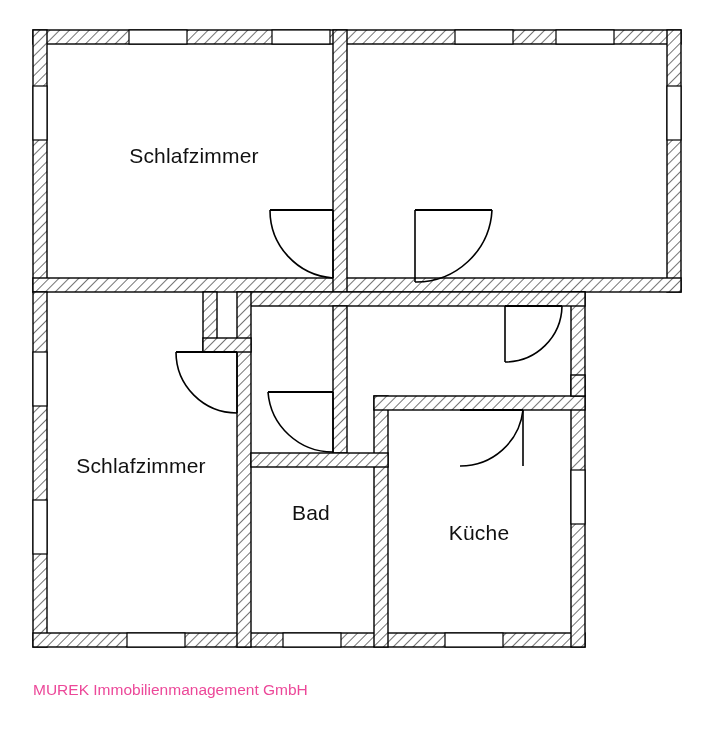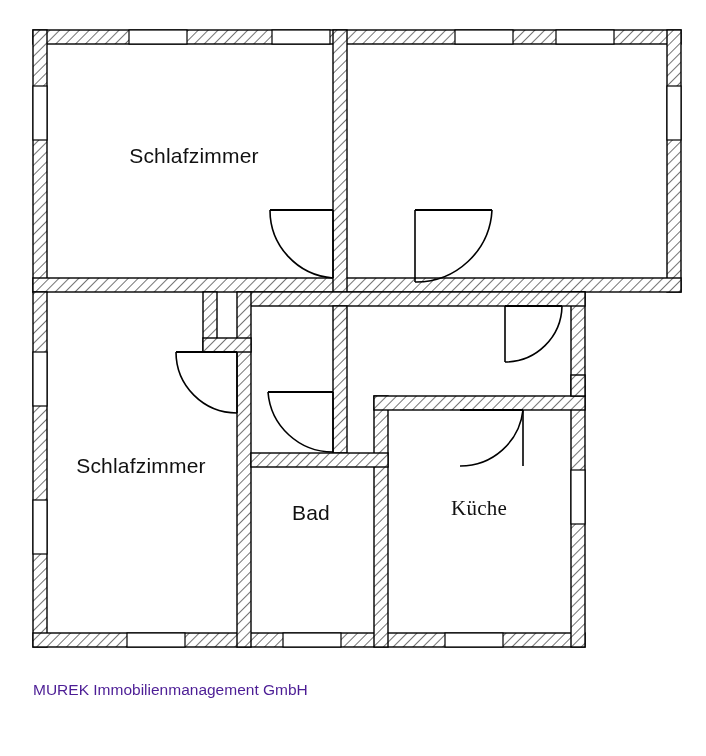--- a/index.html
+++ b/index.html
@@ -32,21 +32,21 @@
     white-space: nowrap;
     transform: translate(-50%, -50%);
     letter-spacing: 0.2px;
   }
   .footer-block {
     position: absolute;
     left: 33px;
     top: 678px;
     font-family: "Liberation Sans", sans-serif;
     font-size: 15.5px;
-    color: #4c1d95;
+    color: #ec4899;
     line-height: 23px;
     text-align: center;
   }
   .footer-line {
     display: block;
     white-space: nowrap;
   }
 </style>
 </head>
 <body>
@@ -161,19 +161,19 @@
     </g>
   </svg>
 
   <div class="room-label" style="left:194px; top:156px;">Schlafzimmer</div>
 
 
   <div class="room-label" style="left:141px; top:466px;">Schlafzimmer</div>
 
   <div class="room-label" style="left:311px; top:513px;">Bad</div>
 
-  <div class="room-label" style="left:479px; top:508px;font-family:Liberation Serif, serif;">Küche</div>
+  <div class="room-label" style="left:479px; top:533px;">Küche</div>
 
   <div class="footer-block">
     <span class="footer-line">MUREK Immobilienmanagement GmbH</span>
   </div>
 
 </div>
 
 </body></html>

